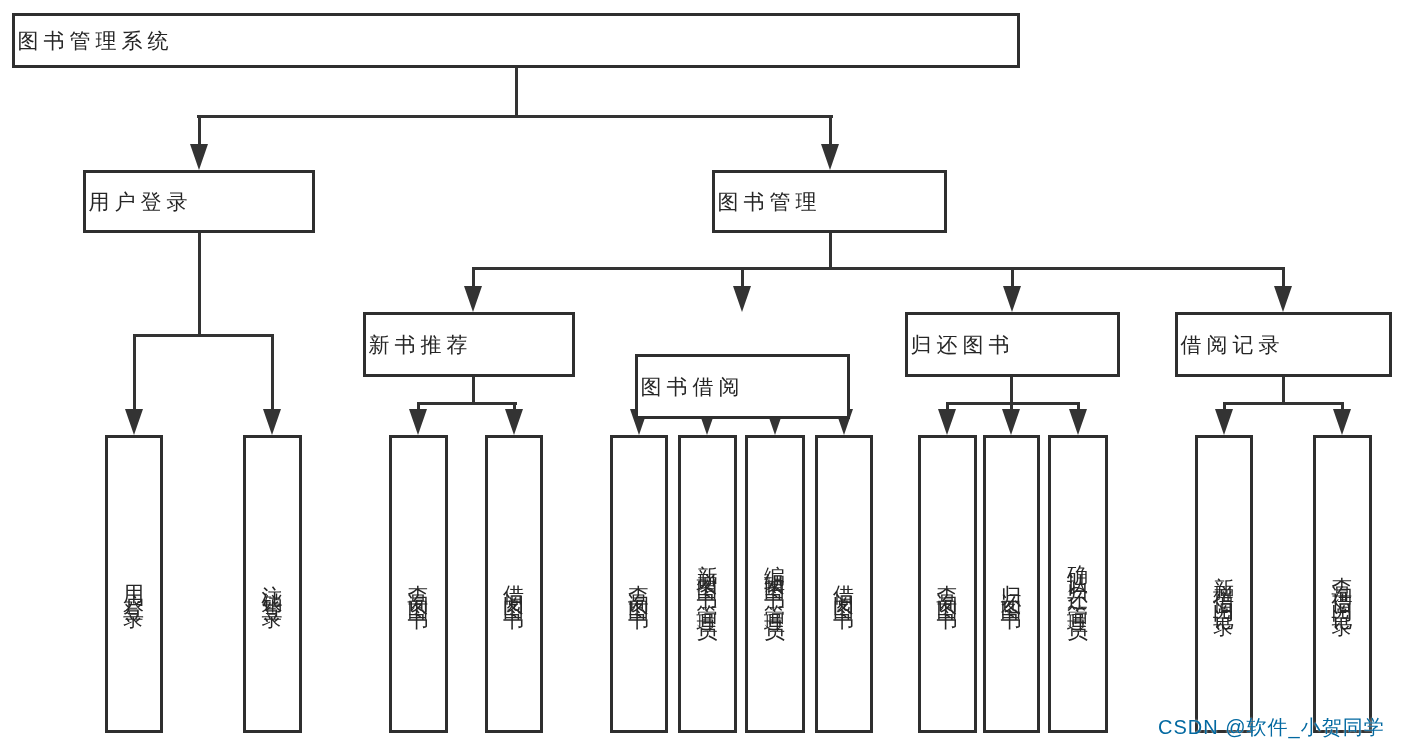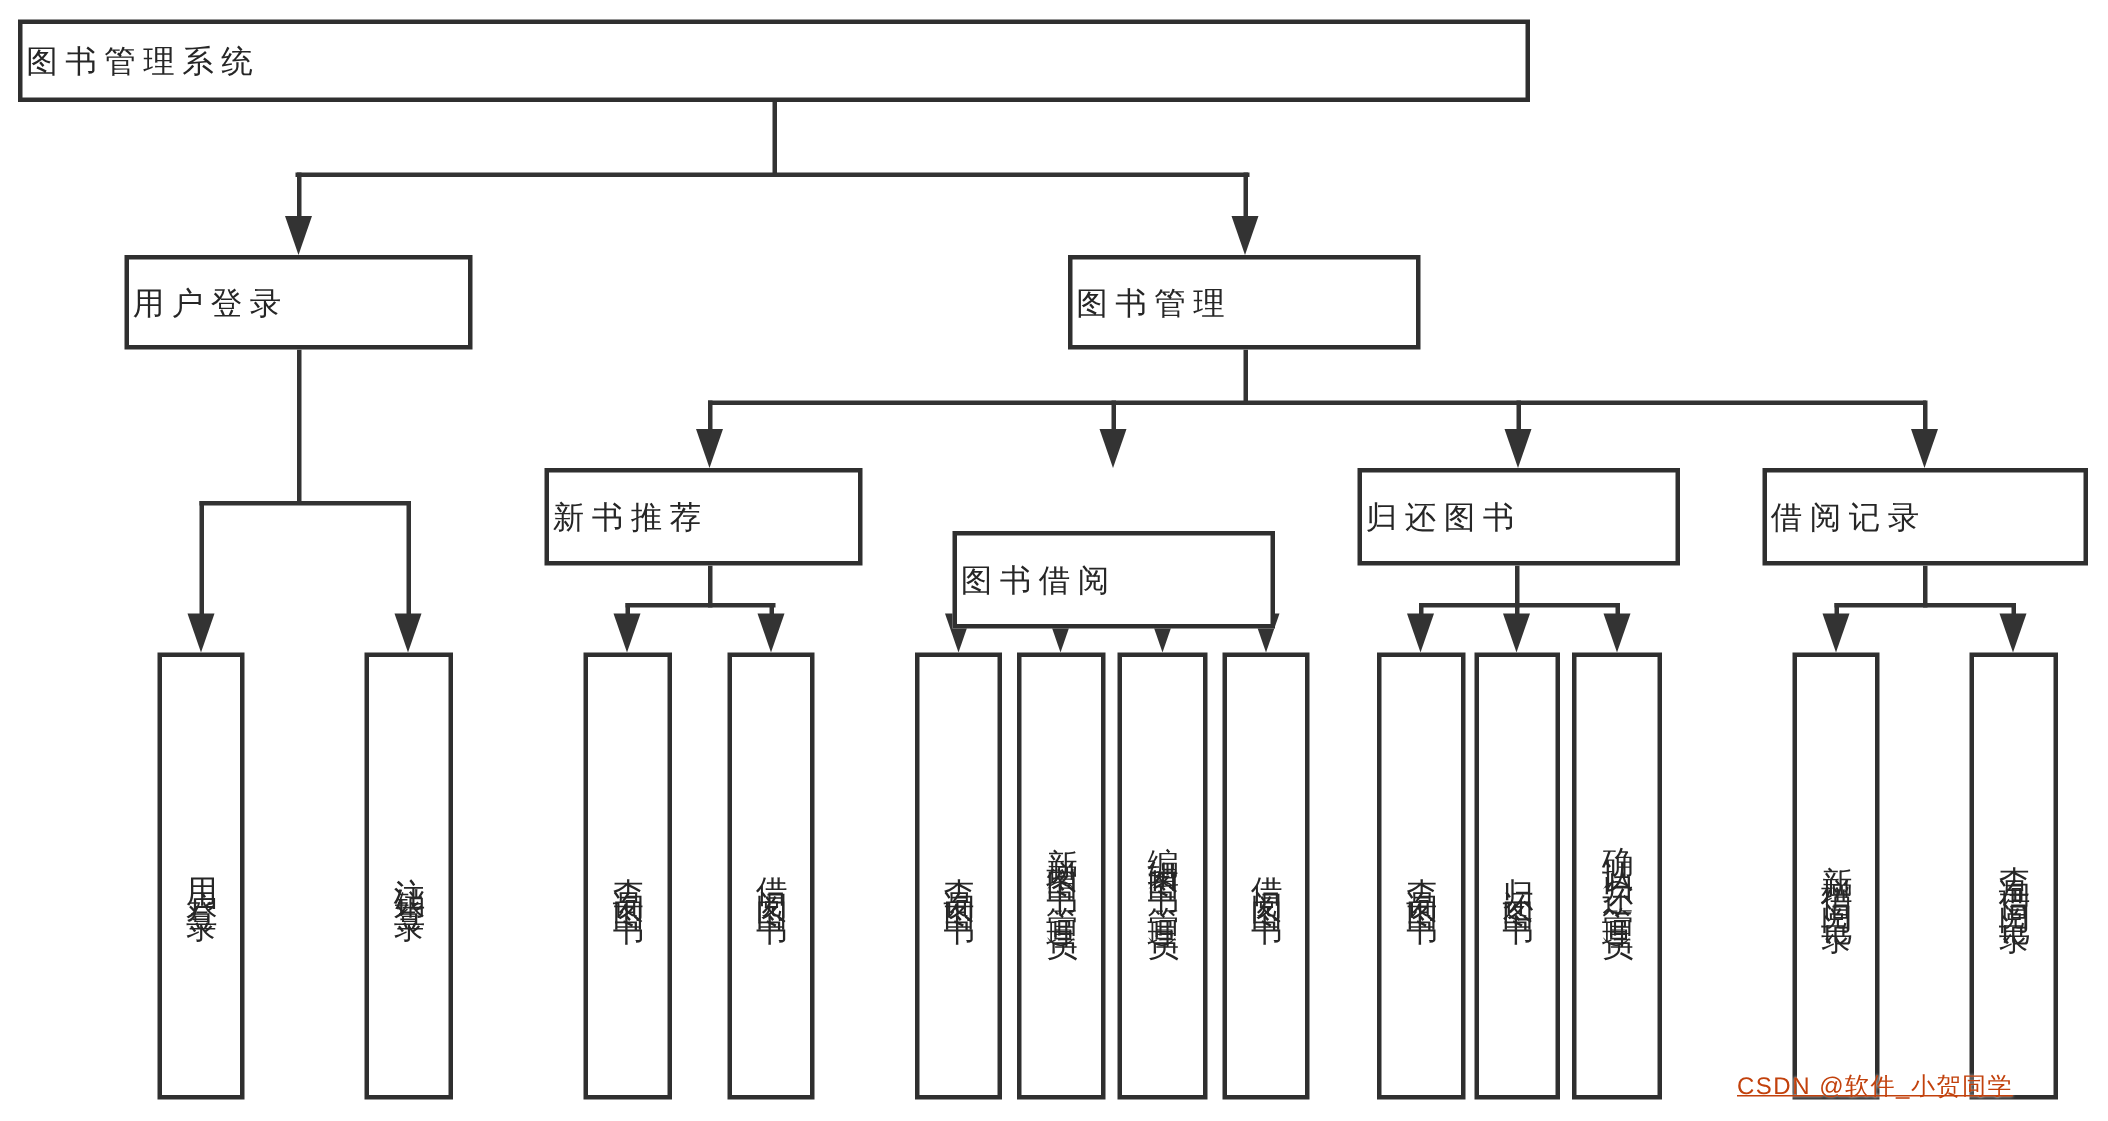--- a/index.html
+++ b/index.html
@@ -54,27 +54,26 @@
     width: 0; height: 0;
     border-left: 9px solid transparent;
     border-right: 9px solid transparent;
     border-top: 26px solid #333333;
     z-index: 1;
   }
   .watermark {
     position: absolute;
     left: 1158px;
     top: 714px;
-    font-size: 16px;
-    color: #c2410c;
+    font-size: 20px;
+    color: #0369a1;
     letter-spacing: 1px;
     white-space: nowrap;
     z-index: 3;
     text-shadow: 0 0 2px #ffffff;
-    text-decoration: underline;
   }
 </style>
 </head>
 <body>
 
 <div class="canvas">
 
   <div class="box" style="left:12px; top:13px; width:1008px; height:55px;">
     <span class="lbl">图书管理系统</span>
   </div>

